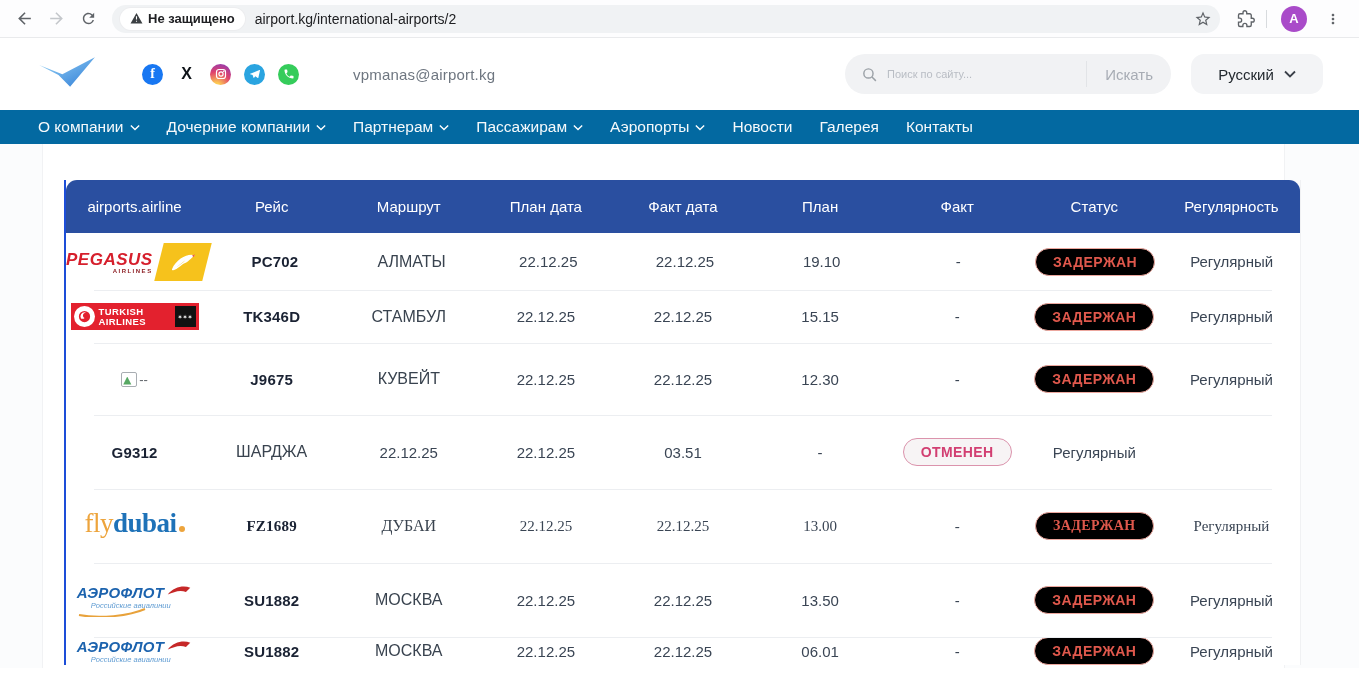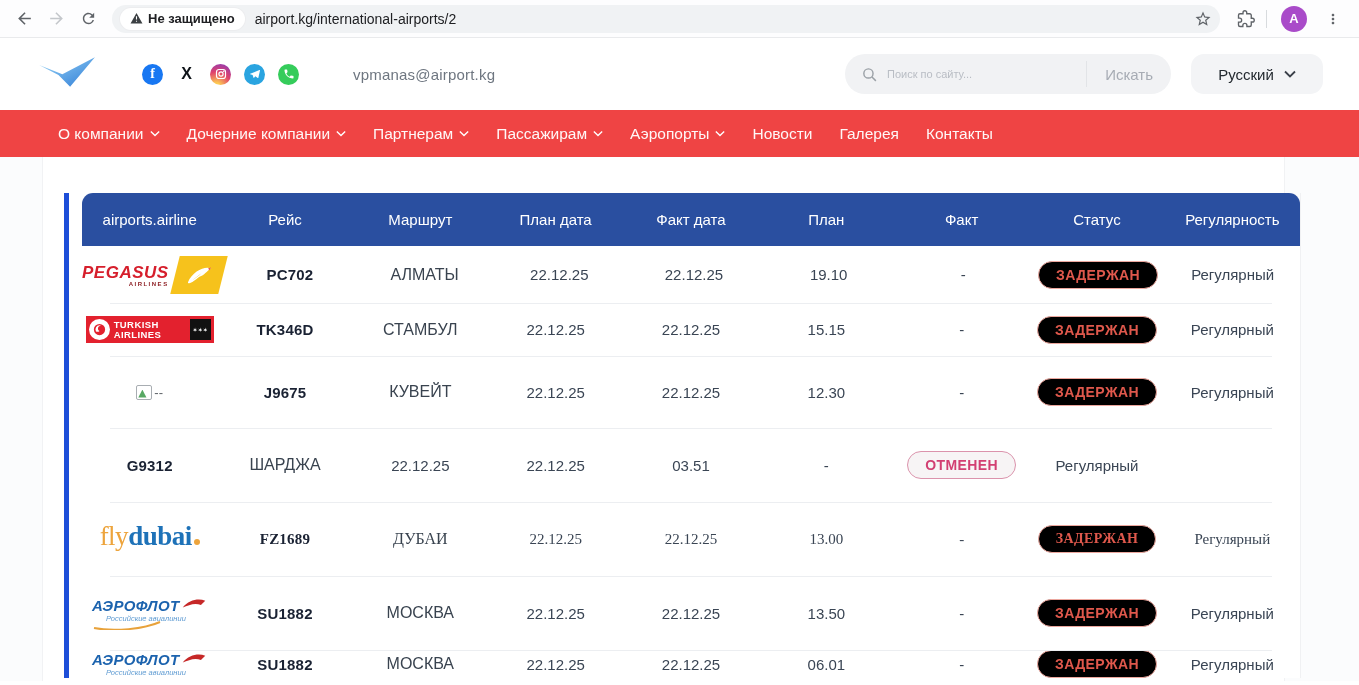--- a/index.html
+++ b/index.html
@@ -40,34 +40,34 @@
     font-size:11px; color:#333; font-family:"Liberation Sans",sans-serif; }
   .search-box input::placeholder { color:#B9BDC4; }
   .search-divider { width:1px; height:26px; background:#E2E4E7; margin-right:4px; }
   .search-btn { border:none; background:transparent; font-size:15px; color:#A7ACB4;
     padding:8px 14px; cursor:pointer; font-family:"Liberation Sans",sans-serif; }
   .lang-select { width:132px; height:40px; background:#F3F4F6; border-radius:13px;
     display:flex; align-items:center; justify-content:center; gap:10px;
     font-size:15px; color:#23292F; cursor:pointer; }
 
   
-  .main-nav { height:47px; background:#ef4444; display:flex; align-items:center;
-    padding:0 58px; gap:27px; }
+  .main-nav { height:34px; background:#0369a1; display:flex; align-items:center;
+    padding:0 38px; gap:27px; }
   .nav-item { display:flex; align-items:center; gap:6px; color:rgba(255,255,255,.96);
     font-size:15.5px; font-weight:500; cursor:pointer; white-space:nowrap; }
 
   
   .content { position:relative; height:524px; background:#fff; }
   .edge-line-left, .edge-line-right { position:absolute; top:0; bottom:0; width:1px; background:#F1F2F4; }
   .edge-line-left { left:42px; } .edge-line-right { left:1284px; }
   .edge-strip-left { position:absolute; left:0; top:0; bottom:0; width:42px; background:#FBFCFD; }
   .edge-strip-right { position:absolute; left:1285px; top:0; bottom:0; width:74px; background:#FBFCFD; }
 
   .flights-table { position:absolute; left:64px; top:36px; width:1237px;
-    border-left:5px solid #1d4ed8; border-right:1px solid #F0F1F3;padding-left:13px; }
+    border-left:2px solid #1d4ed8; border-right:1px solid #F0F1F3; }
   .thead { height:53px; background:#2A4FA0; border-radius:11px 11px 0 0; display:grid;
     grid-template-columns:repeat(9,1fr); align-items:center; }
   .th { color:#fff; font-size:15px; text-align:center; font-weight:500; }
   .trow { display:grid; grid-template-columns:repeat(9,1fr); align-items:center;
     position:relative; background:#fff; }
   .trow + .trow::before { content:""; position:absolute; left:28px; right:28px; top:0;
     height:1px; background:#ECEEF1; }
   .trow:nth-child(1){ height:56px; } .trow:nth-child(2){ height:57px; }
   .trow:nth-child(3){ height:53px; } .trow:nth-child(4){ height:72px; }
   .trow:nth-child(5){ height:74px; } .trow:nth-child(6){ height:74px;font-family:Liberation Serif, serif; }

